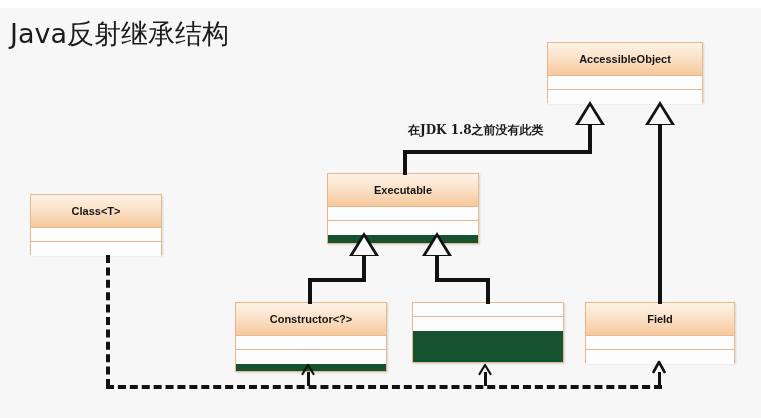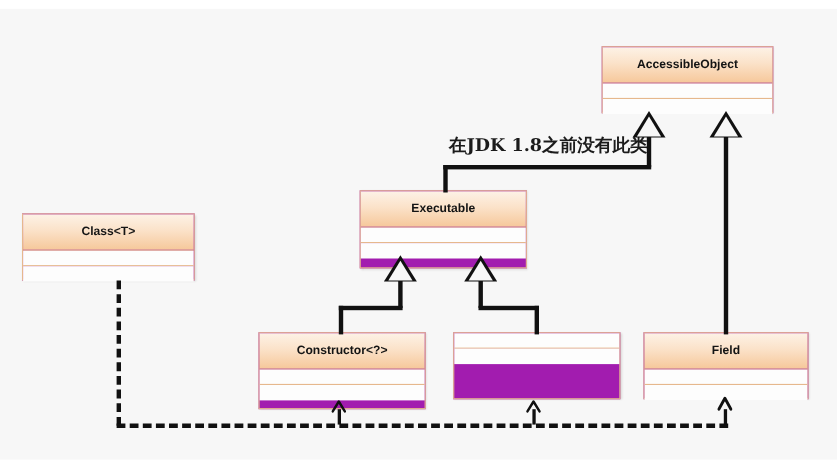--- a/index.html
+++ b/index.html
@@ -29,21 +29,21 @@
     color: #1b1b1b;
     font-family: "DejaVu Sans", "Liberation Sans", sans-serif;
     letter-spacing: 0px;
     white-space: nowrap;
   }
   
   .uml-box {
     position: absolute;
     box-sizing: border-box;
     border: 1px solid #e6b88d;
-    background: #a21caf;
+    background: #14532d;
     box-shadow: 1px 1px 2px rgba(0,0,0,0.13);
   }
   .uml-header {
     box-sizing: border-box;
     height: 33px;
     border-bottom: 1px solid #e6b88d;
     background: linear-gradient(to bottom, #fdf2e6 0%, #fbe2c9 45%, #f6c89b 100%);
     display: flex;
     align-items: center;
     justify-content: center;
@@ -81,21 +81,21 @@
     border-bottom: 24px solid #111111;
   }
   .tri-inner {
     border-left: 11px solid transparent;
     border-right: 11px solid transparent;
     border-bottom: 18px solid #f7f7f7;
   }
   .note {
     position: absolute;
     font-family: "DejaVu Serif", "Liberation Serif", serif;
-    font-size: 16px;
+    font-size: 12px;
     font-weight: bold;
     color: #1b1b1b;
     white-space: nowrap;
   }
   
   .dash-v {
     position: absolute;
     width: 0;
     border-left: 4px dashed #111111;
   }
@@ -110,34 +110,35 @@
     height: 14px;
   }
 </style>
 </head>
 <body>
 
 <div id="canvas">
 
   <div id="top-strip"></div>
 
+  <div id="title">Java反射继承结构</div>
 
   <div class="uml-box" style="left:547px; top:42px; width:156px; height:61px;">
     <div class="uml-header">AccessibleObject</div>
     <div class="uml-row divider"></div>
     <div class="uml-row"></div>
   </div>
 
   <div class="uml-box" style="left:327px; top:173px; width:152px; height:71px;">
     <div class="uml-header">Executable</div>
     <div class="uml-row divider"></div>
     <div class="uml-row"></div>
   </div>
 
-  <div class="uml-box" style="left:20px; top:194px; width:157px; height:61px;">
+  <div class="uml-box" style="left:30px; top:194px; width:132px; height:61px;">
     <div class="uml-header">Class&lt;T&gt;</div>
     <div class="uml-row divider"></div>
     <div class="uml-row"></div>
   </div>
 
   <div class="uml-box" style="left:235px; top:302px; width:152px; height:70px;">
     <div class="uml-header">Constructor&lt;?&gt;</div>
     <div class="uml-row divider"></div>
     <div class="uml-row"></div>
   </div>

